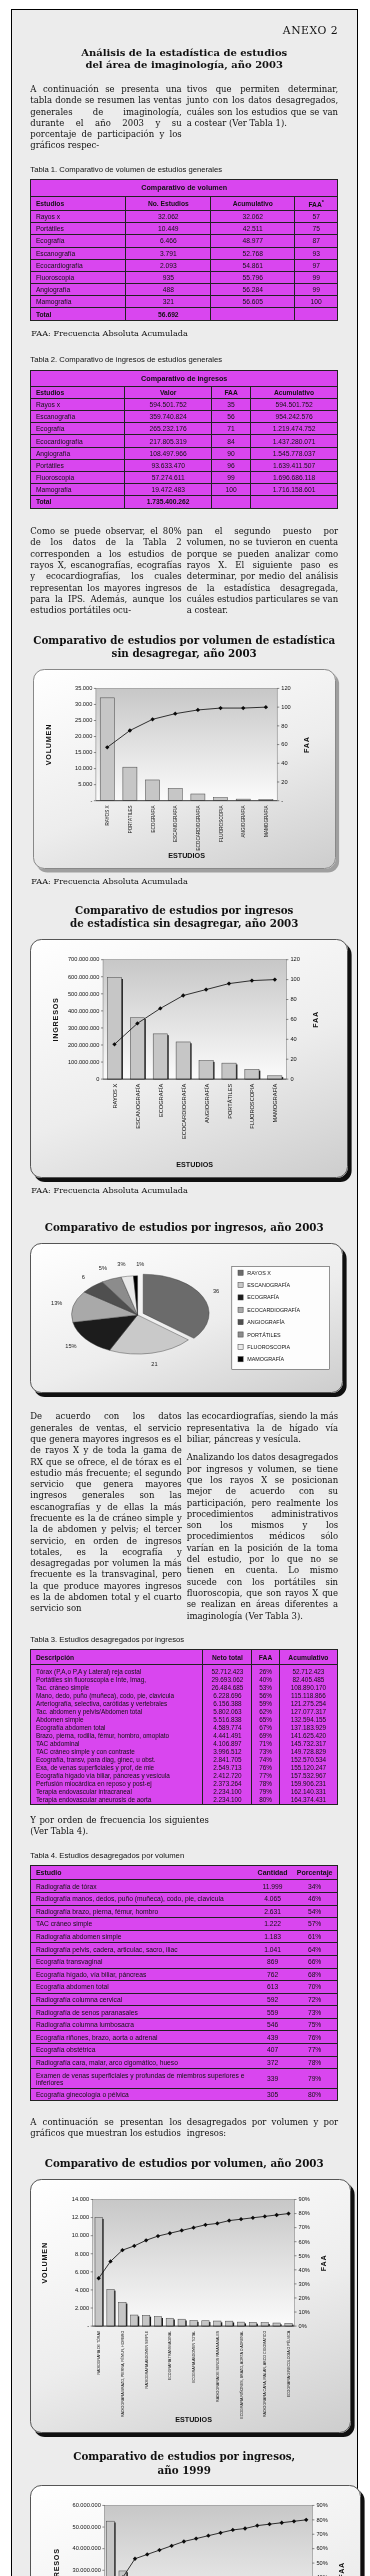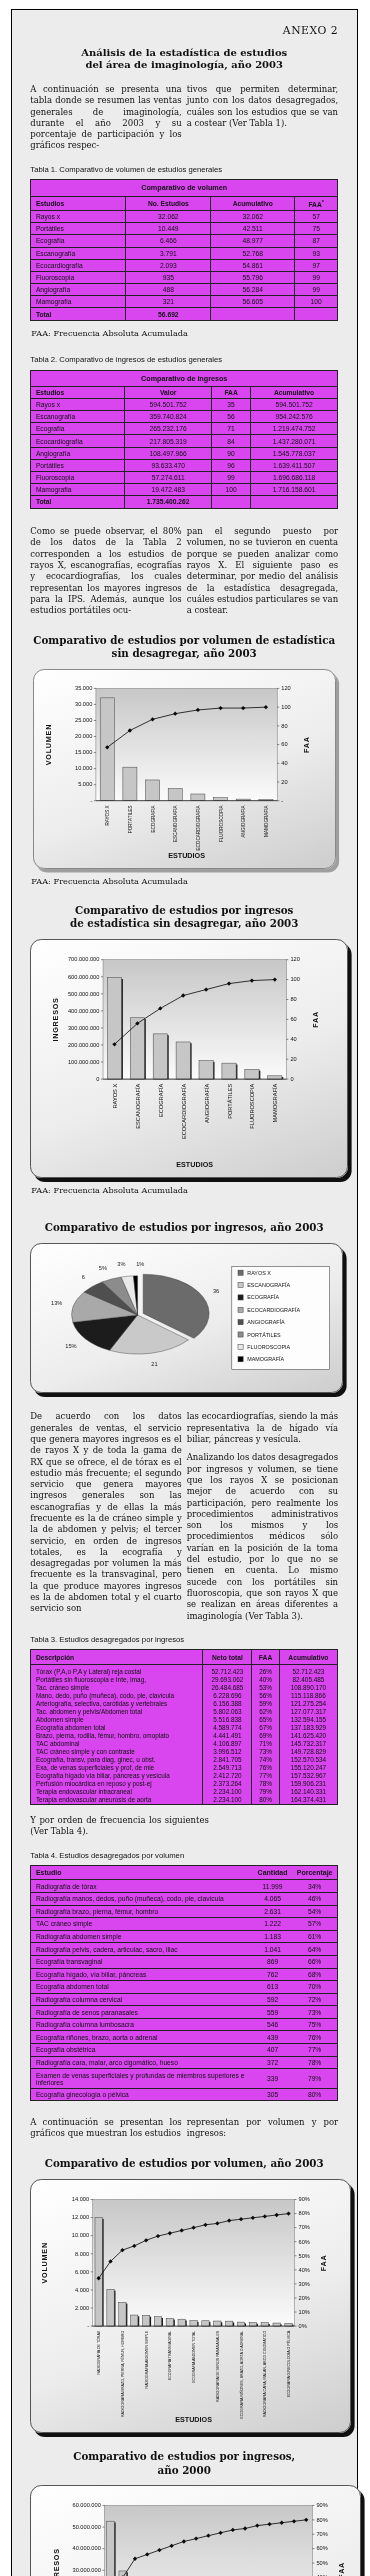--- a/index.html
+++ b/index.html
@@ -619,21 +619,21 @@
           <tr>
             <td>Ecografía ginecología o pélvica</td>
             <td class="num">305</td>
             <td class="num">80%</td>
           </tr>
         </tbody>
       </table>
 
     <div class="cols" style="margin-top:15.5px;">
       <div class="col">A continuación se presentan los gráficos que muestran los estudios</div>
-      <div class="col">representan por volumen y por ingresos:</div>
+      <div class="col">desagregados por volumen y por ingresos:</div>
     </div>
 
     <div class="chart-title">
       <div>Comparativo de estudios por volumen, año 2003</div>
     </div>
     <div class="chart-card" id="chart-c4"><svg width="317" height="242" viewBox="0 0 616 470">
           <defs>
             <linearGradient id="gradC" x1="0" y1="0" x2="0" y2="1">
               <stop offset="0" stop-color="#c7c7c7"></stop>
               <stop offset="1" stop-color="#fbfbfb"></stop>
@@ -738,21 +738,21 @@
           <text transform="translate(409.385294117647 285) rotate(-90)" text-anchor="end" font-size="7" fill="#111">ECOGRAFÍA RIÑONES, BRAZO, AORTA O ADRENAL</text>
           <text transform="translate(455.50294117647053 285) rotate(-90)" text-anchor="end" font-size="7" fill="#111">RADIOGRAFÍA CARA, MALAR, ARCO CIGOMÁTICO</text>
           <text transform="translate(501.62058823529406 285) rotate(-90)" text-anchor="end" font-size="7" fill="#111">ECOGRAFÍA GINECOLOGÍA O PÉLVICA</text>
           <text transform="translate(30 153) rotate(-90)" text-anchor="middle" font-size="14" font-weight="bold" letter-spacing="1.5" fill="#111">VOLUMEN</text>
           <text transform="translate(572 153) rotate(-90)" text-anchor="middle" font-size="14" font-weight="bold" letter-spacing="1.5" fill="#111">FAA</text>
           <text x="314" y="462" text-anchor="middle" font-size="14" font-weight="bold" fill="#111">ESTUDIOS</text>
         </svg></div>
 
     <div class="chart-title">
       <div>Comparativo de estudios por ingresos,</div>
-      <div>año 2000</div>
+      <div>año 1999</div>
     </div>
     <div class="chart-card" id="chart-c5"><svg width="327" height="246" viewBox="0 0 634 478">
           <defs>
             <linearGradient id="gradD" x1="0" y1="0" x2="0" y2="1">
               <stop offset="0" stop-color="#c7c7c7"></stop>
               <stop offset="1" stop-color="#fbfbfb"></stop>
             </linearGradient>
           </defs>
           <rect x="140" y="30" width="404" height="252" fill="url(#gradD)" stroke="#777" stroke-width="1"></rect>
           <line x1="136" y1="30" x2="140" y2="30" stroke="#222"></line>

